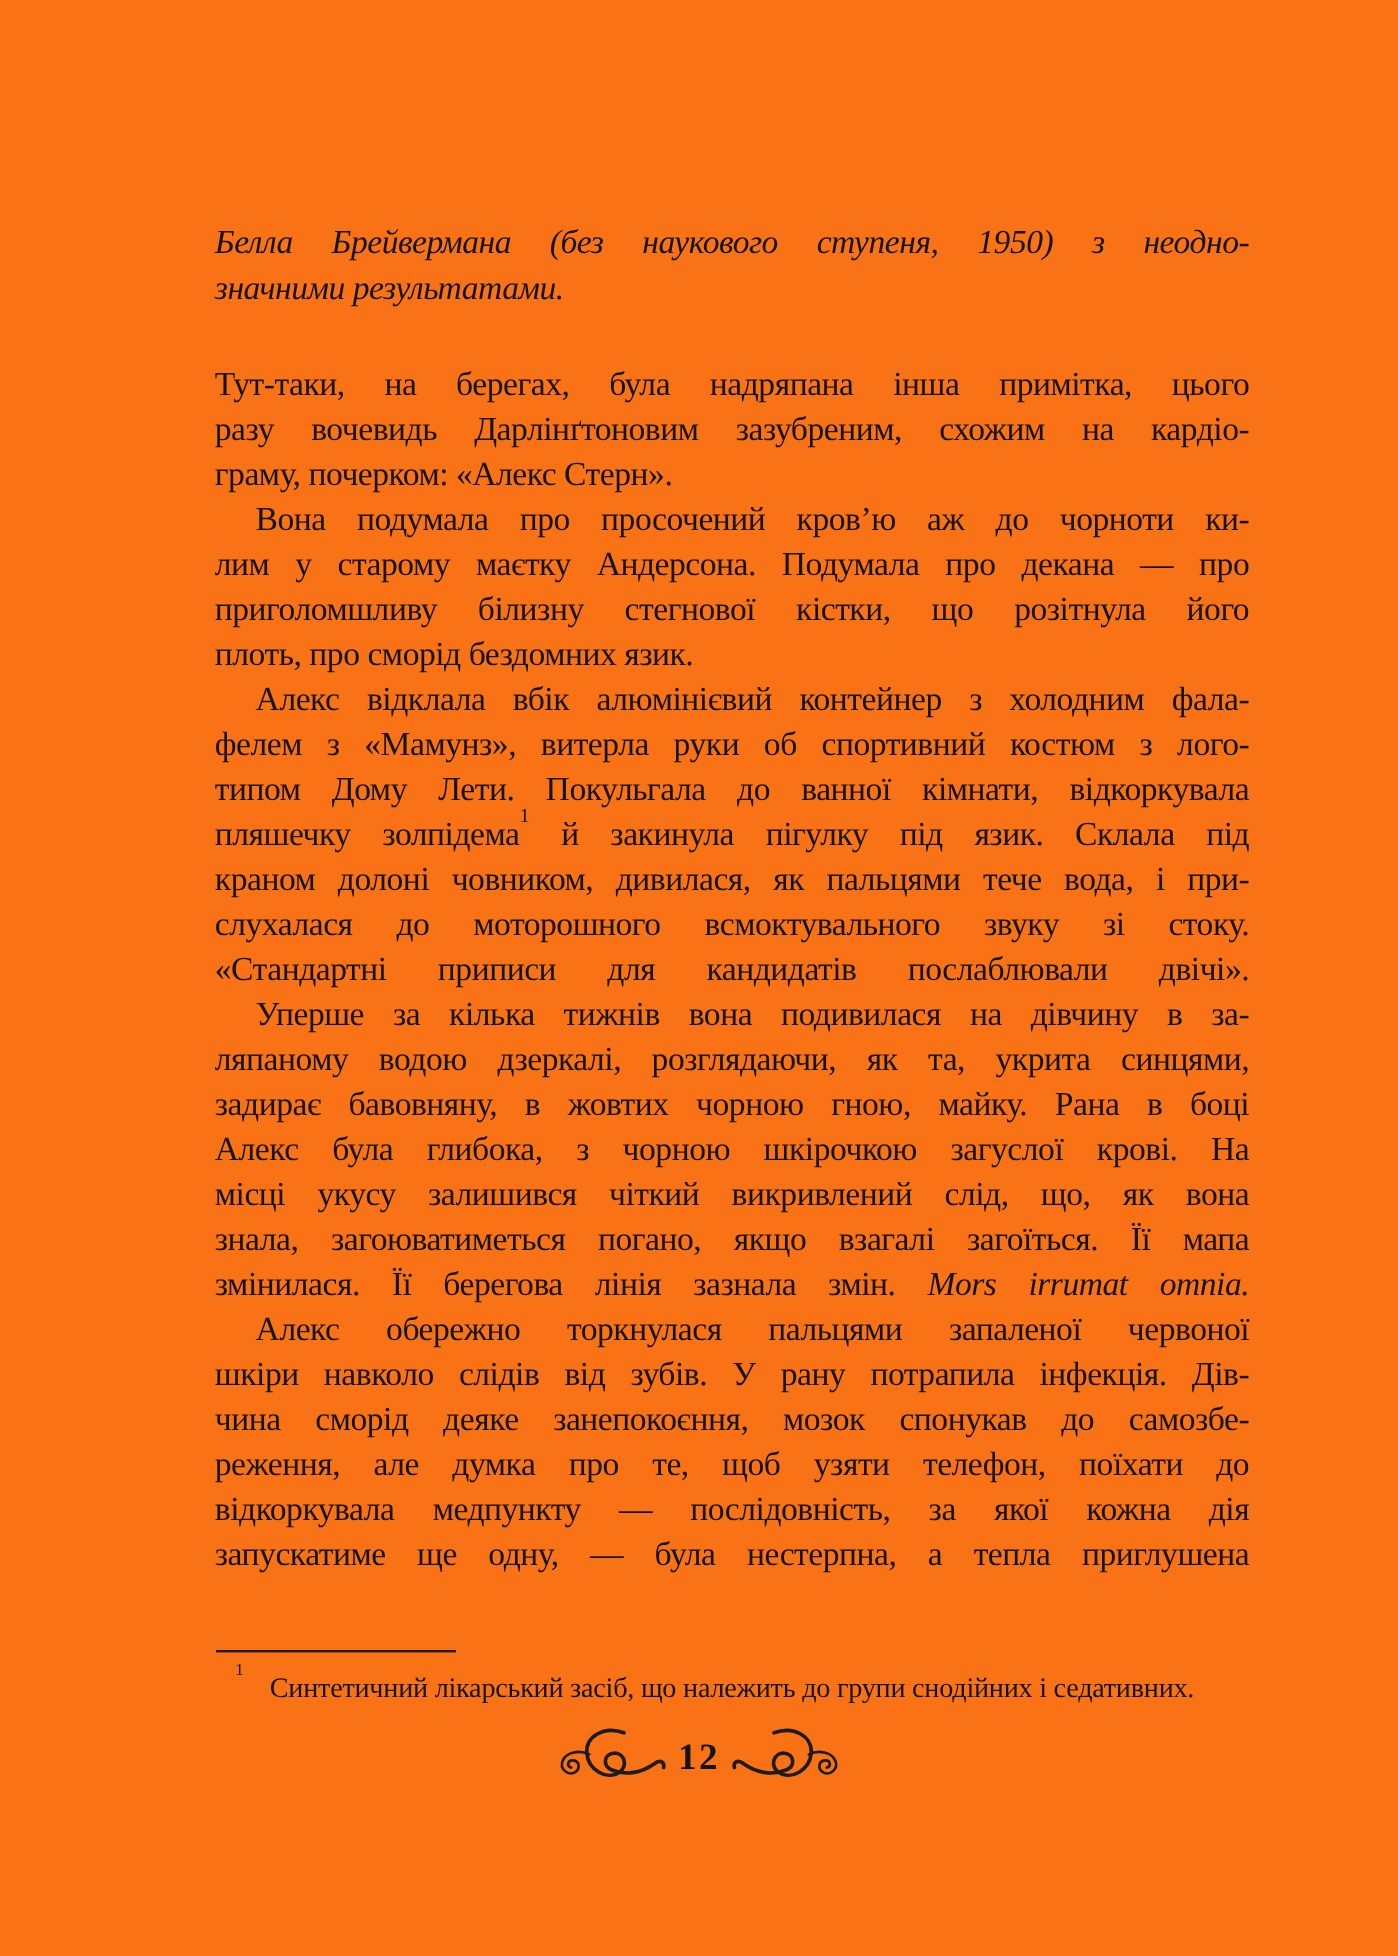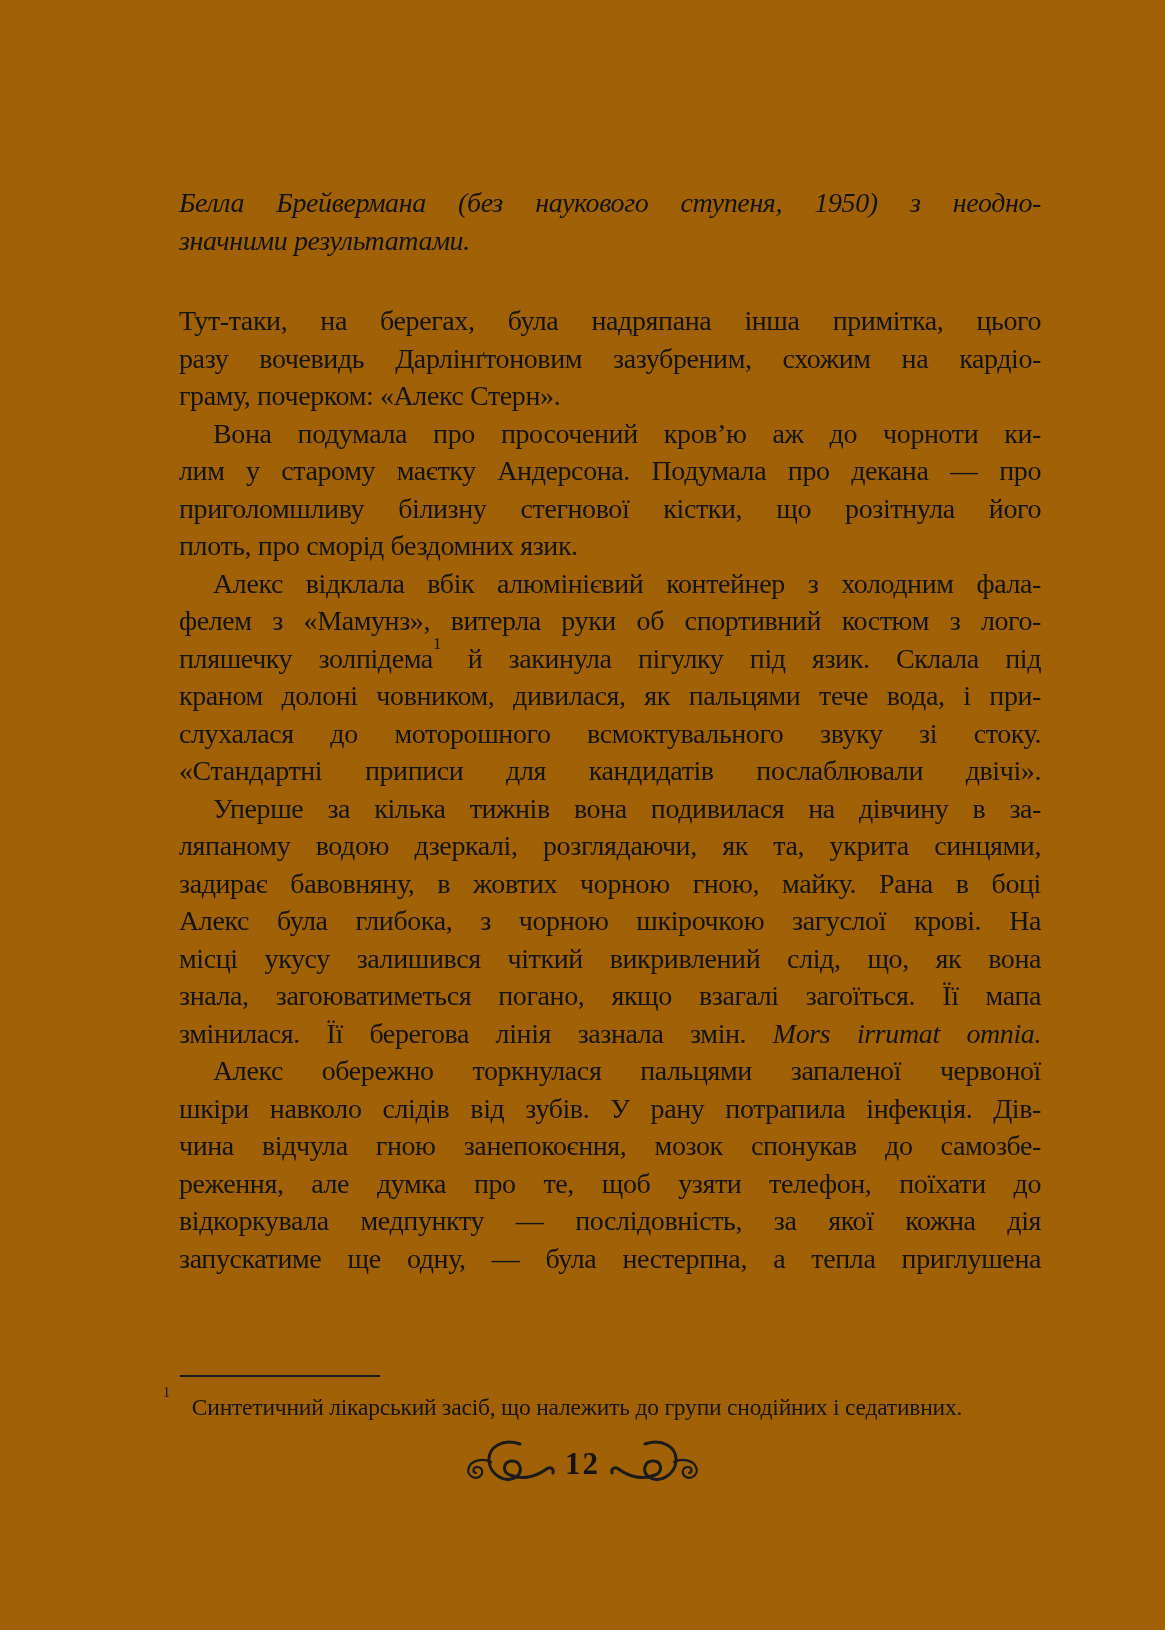--- a/index.html
+++ b/index.html
@@ -4,21 +4,21 @@
 <style>
   html, body {
     margin: 0;
     padding: 0;
     background: #ffffff;
   }
   .page {
     position: relative;
     width: 1165px;
     height: 1630px;
-    background: #a16207;
+    background: #f97316;
     color: #141414;
     font-family: "Liberation Serif", "DejaVu Serif", serif;
     overflow: hidden;
   }
   .text-block {
     position: absolute;
     left: 179px;
     top: 184px;
     width: 862px;
     font-size: 28px;
@@ -44,21 +44,21 @@
   }
   .footnote-rule {
     position: absolute;
     left: 180px;
     top: 1375px;
     width: 200px;
     border-top: 2.5px solid #1b1b1b;
   }
   .footnote {
     position: absolute;
-    left: 163px;
+    left: 196px;
     top: 1392px;
     width: 862px;
     font-size: 23.5px;
     line-height: 30px;
     letter-spacing: -0.2px;
   }
   .fn-marker {
     font-size: 14px;
     line-height: 0;
     position: relative;
@@ -102,38 +102,39 @@
       </div>
       <div class="para">
         <div class="line indent">Вона подумала про просочений кров’ю аж до чорноти ки-</div>
         <div class="line">лим у старому маєтку Андерсона. Подумала про декана — про</div>
         <div class="line">приголомшливу білизну стегнової кістки, що розітнула його</div>
         <div class="line flush">плоть, про сморід бездомних язик.</div>
       </div>
       <div class="para">
         <div class="line indent">Алекс відклала вбік алюмінієвий контейнер з холодним фала-</div>
         <div class="line">фелем з «Мамунз», витерла руки об спортивний костюм з лого-</div>
+        <div class="line">типом Дому Лети. Покульгала до ванної кімнати, відкоркувала</div>
         <div class="line">пляшечку золпідема<sup>1</sup> й закинула пігулку під язик. Склала під</div>
         <div class="line">краном долоні човником, дивилася, як пальцями тече вода, і при-</div>
         <div class="line">слухалася до моторошного всмоктувального звуку зі стоку.</div>
         <div class="line">«Стандартні приписи для кандидатів послаблювали двічі».</div>
       </div>
       <div class="para">
         <div class="line indent">Уперше за кілька тижнів вона подивилася на дівчину в за-</div>
         <div class="line">ляпаному водою дзеркалі, розглядаючи, як та, укрита синцями,</div>
         <div class="line">задирає бавовняну, в жовтих чорною гною, майку. Рана в боці</div>
         <div class="line">Алекс була глибока, з чорною шкірочкою загуслої крові. На</div>
         <div class="line">місці укусу залишився чіткий викривлений слід, що, як вона</div>
         <div class="line">знала, загоюватиметься погано, якщо взагалі загоїться. Її мапа</div>
         <div class="line">змінилася. Її берегова лінія зазнала змін. <i>Mors irrumat omnia.</i></div>
       </div>
       <div class="para">
         <div class="line indent">Алекс обережно торкнулася пальцями запаленої червоної</div>
         <div class="line">шкіри навколо слідів від зубів. У рану потрапила інфекція. Дів-</div>
-        <div class="line">чина відчула гною занепокоєння, мозок спонукав до самозбе-</div>
+        <div class="line">чина сморід деяке занепокоєння, мозок спонукав до самозбе-</div>
         <div class="line">реження, але думка про те, щоб узяти телефон, поїхати до</div>
         <div class="line">відкоркувала медпункту — послідовність, за якої кожна дія</div>
         <div class="line">запускатиме ще одну, — була нестерпна, а тепла приглушена</div>
       </div>
     </main>
 
   <div class="footnote-rule"></div>
 
   <div class="footnote">
     <sup class="fn-marker">1</sup><span>Синтетичний лікарський засіб, що належить до групи снодійних і седативних.</span>

